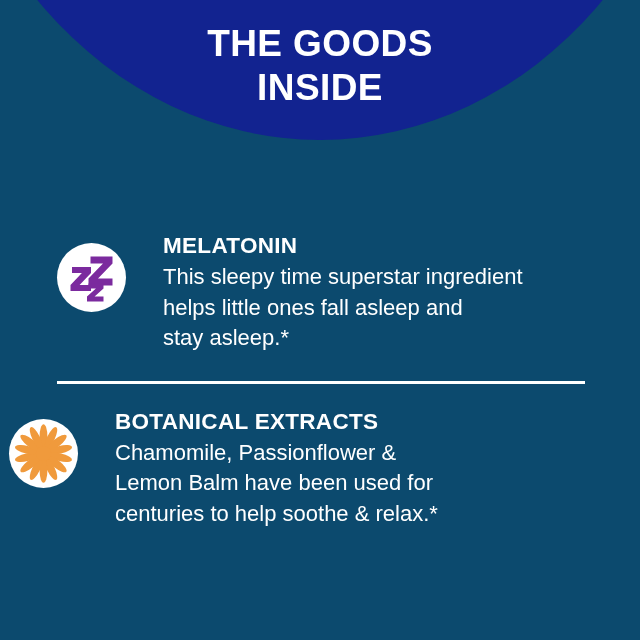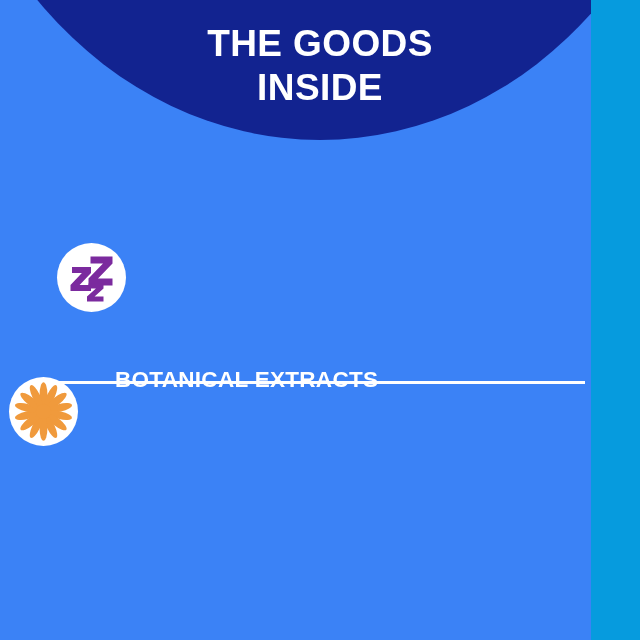--- a/index.html
+++ b/index.html
@@ -10,23 +10,23 @@
     width: 640px;
     height: 640px;
     background: #069BDE;
     font-family: "Liberation Sans", sans-serif;
     overflow: hidden;
     position: relative;
   }
 
   #page {
     position: relative;
-    width: 591px;
+    width: 640px;
     height: 640px;
-    background: #3b82f6;
+    background: #0c4a6e;
     overflow: hidden;
   }
 
   
   .banner {
     position: absolute;
     left: -70px;
     top: -310px;
     width: 780px;
     height: 450px;
@@ -134,20 +134,26 @@
       <div class="icon-badge">
         <svg class="zzz-svg" viewBox="0 0 69 69" xmlns="http://www.w3.org/2000/svg" aria-hidden="true">
 
           <path d="M33.5 13.5 H55.5 V20.5 L41.0 35.5 H55.5 V42.5 H31.5 V35.5 L46.0 20.5 H33.5 Z" fill="#7B2A9E"></path>
 
           <path d="M15.0 24.0 H34.0 V30.0 L22.6 42.0 H34.0 V48.0 H13.5 V42.0 L24.9 30.0 H15.0 Z" fill="#7B2A9E"></path>
 
           <path d="M31.5 40.5 H46.5 V45.4 L37.6 53.5 H46.5 V58.4 H30.0 V53.5 L38.9 45.4 H31.5 Z" fill="#7B2A9E"></path>
         </svg>
       </div>
+      <div class="feature-text">
+        <div class="feature-title">MELATONIN</div>
+        <div class="feature-body">This sleepy time superstar ingredient
+helps little ones fall asleep and
+stay asleep.*</div>
+      </div>
     </div>
 
     <div class="feature" style="margin-top:54px;">
       <div class="icon-badge">
         <svg class="flower-svg" viewBox="0 0 69 69" xmlns="http://www.w3.org/2000/svg" aria-hidden="true">
           <g fill="#F09A3C">
             <g>
               <ellipse cx="34.5" cy="17.5" rx="3.9" ry="12.2"></ellipse>
               <ellipse cx="34.5" cy="17.5" rx="3.9" ry="12.2" transform="rotate(25.7 34.5 34.5)"></ellipse>
               <ellipse cx="34.5" cy="17.5" rx="3.9" ry="12.2" transform="rotate(51.4 34.5 34.5)"></ellipse>
@@ -163,17 +169,20 @@
               <ellipse cx="34.5" cy="17.5" rx="3.9" ry="12.2" transform="rotate(308.6 34.5 34.5)"></ellipse>
               <ellipse cx="34.5" cy="17.5" rx="3.9" ry="12.2" transform="rotate(334.3 34.5 34.5)"></ellipse>
             </g>
             <circle cx="34.5" cy="34.5" r="7.6"></circle>
           </g>
           <circle cx="34.5" cy="34.5" r="4.0" fill="#ffffff" opacity="0"></circle>
         </svg>
       </div>
       <div class="feature-text">
         <div class="feature-title">BOTANICAL EXTRACTS</div>
+        <div class="feature-body">Chamomile, Passionflower &amp;
+Lemon Balm have been used for
+centuries to help soothe &amp; relax.*</div>
       </div>
     </div>
 
   </div>
 </div>
 
 </body></html>

